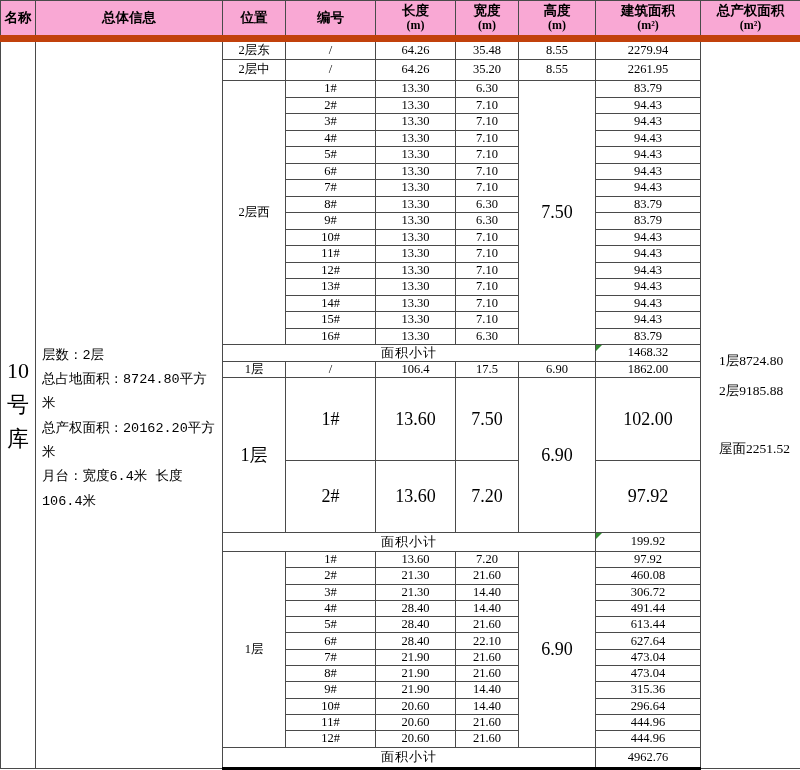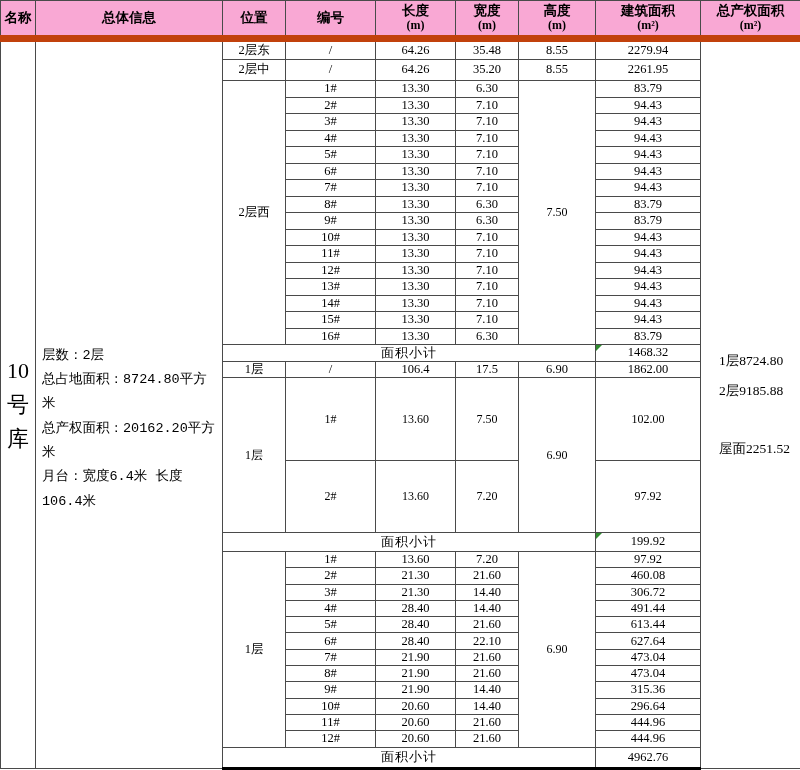--- a/index.html
+++ b/index.html
@@ -23,21 +23,21 @@
   .rh-sub3{height:21px}
   tr.last td{border-bottom:3px solid #000;}
   .name-cell{font-weight:normal;font-size:22px;line-height:1.55;}
   .info-cell{text-align:left;vertical-align:middle;padding:48px 4px 0 6px;
              font-size:13.5px;line-height:1.8;white-space:normal;font-family:Liberation Mono, monospace;}
   .prop-cell{text-align:left;vertical-align:middle;padding-left:18px;
              font-size:13.5px;white-space:normal;}
   .prop-cell .pl{margin:0 0 16px 0;}
   .prop-cell .pl:last-child{margin-bottom:0;margin-top:44px;}
   .subtotal{font-size:13px;letter-spacing:1px;}
-  .tall{font-size:12px;}
+  .tall{font-size:18px;}
   td.rel{position:relative;}
   .tri{position:absolute;top:0;left:0;width:0;height:0;
        border-top:6px solid #2e8b2e;border-right:6px solid transparent;}
 </style>
 </head>
 <body>
 
 <div id="page">
 <table>
 <colgroup>

